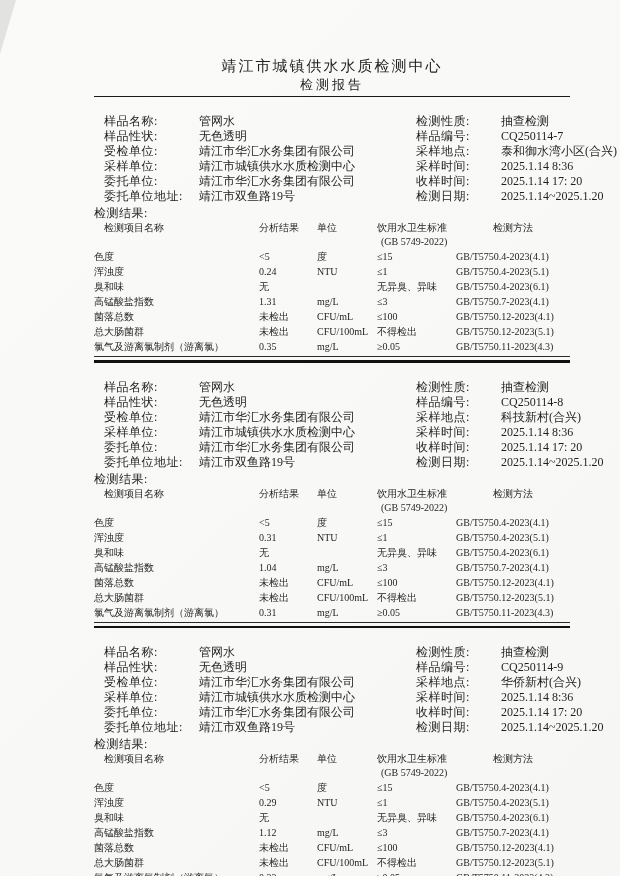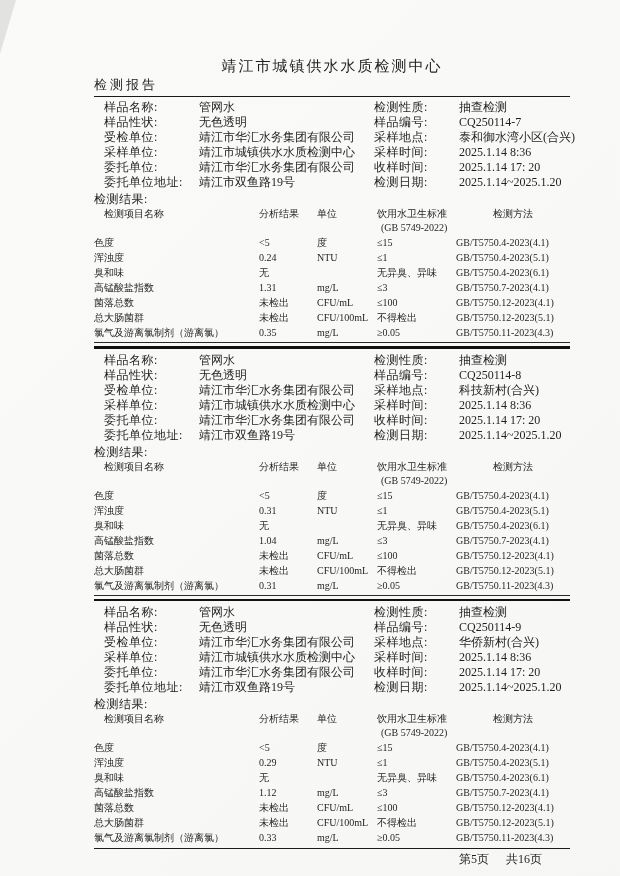--- a/index.html
+++ b/index.html
@@ -11,23 +11,23 @@
     color:#1f1f1f;
     overflow:hidden;
   }
   .corner{
     position:absolute;top:0;left:0;width:16px;height:54px;
     background:#e2e2e0;
     clip-path:polygon(0 0,100% 0,0 100%);
   }
   .content{position:absolute;left:94px;top:56px;width:476px;}
   .title{text-align:center;font-size:15px;letter-spacing:2px;line-height:20px;}
-  .subtitle{text-align:left;font-size:13px;letter-spacing:3px;line-height:17px;}
+  .subtitle{text-align:center;font-size:13px;letter-spacing:3px;line-height:17px;}
   .head{border-bottom:1.5px solid #1a1a1a;padding-bottom:3px;}
-  .info-grid{display:grid;grid-template-columns:280px 1fr;font-size:12px;margin-top:3px;}
+  .info-grid{display:grid;grid-template-columns:280px 1fr;font-size:12px;margin-top:17px;gap:42px;}
   .info-row{display:flex;line-height:15px;}
   .info-label{flex:0 0 auto;letter-spacing:0.5px;}
   .info-col.left .info-label{width:95px;padding-left:10px;box-sizing:content-box;}
   .info-col.right .info-label{width:85px;}
   .info-value{white-space:nowrap;}
   .results-label{font-size:12px;line-height:14px;margin-top:2px;letter-spacing:0.5px;}
   .rtable{font-size:10px;margin-top:1px;}
   .trow{display:grid;grid-template-columns:165px 58px 60px 79px 1fr;}
   .trow{line-height:15px;}
   .trow.header{line-height:14px;margin-top:1px;}

